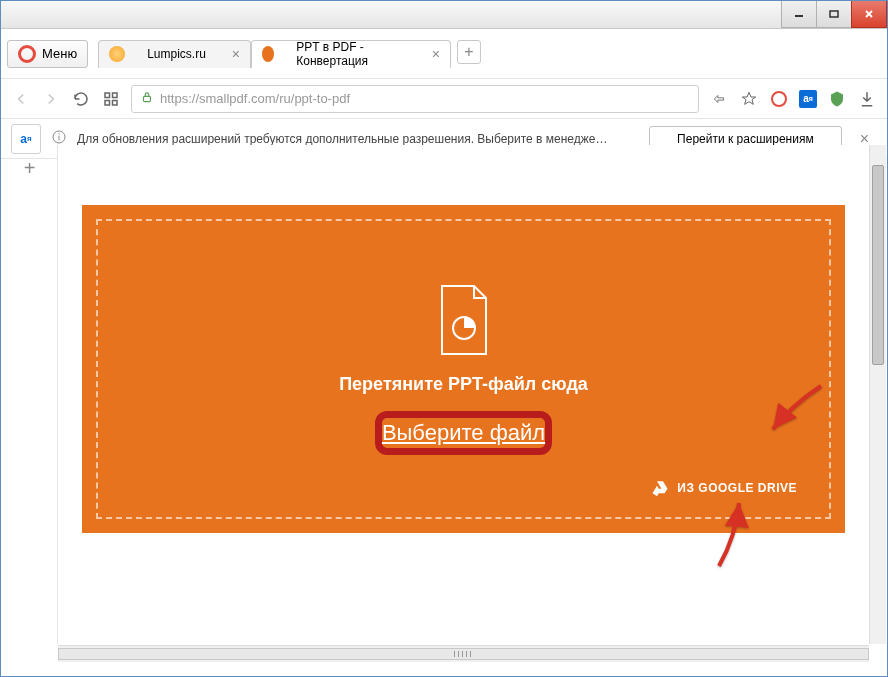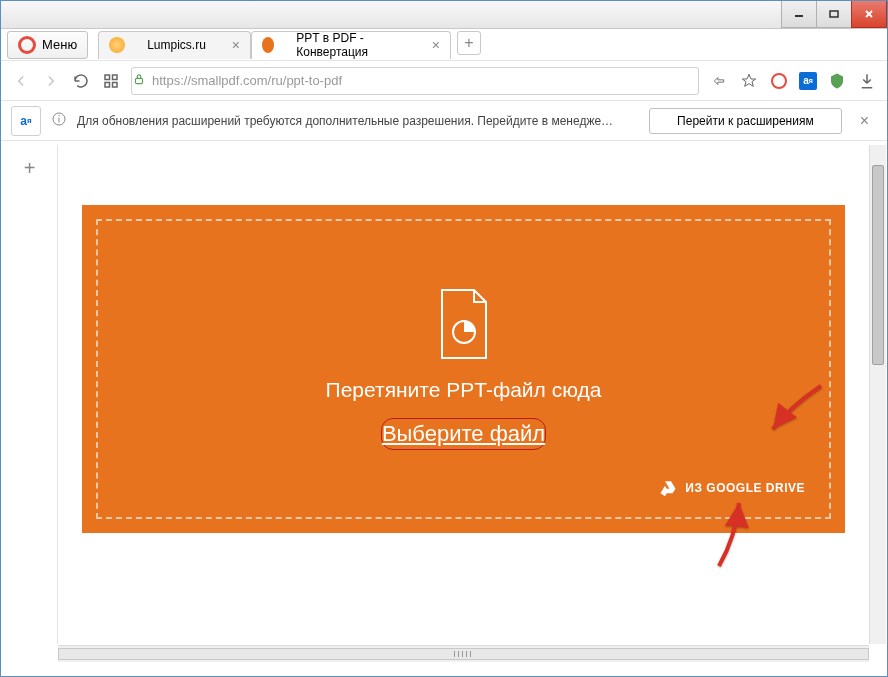--- a/index.html
+++ b/index.html
@@ -6,35 +6,35 @@
 body { background: #fff; width: 888px; height: 677px; overflow: hidden; position: relative; }
 
 
 .window { position: absolute; top: 0; left: 0; right: 0; bottom: 0; border: 1px solid #5c8fbf; background: #fff; }
 .titlebar { height: 28px; background: linear-gradient(#f8f8f8,#e6e6e6); border-bottom: 1px solid #c8c8c8; display: flex; align-items: stretch; }
 .win-btns { margin-left: auto; display: flex; }
 .win-btn { width: 36px; display: flex; align-items: center; justify-content: center; border: 1px solid #b0b0b0; border-top: none; background: linear-gradient(#f0f0f0,#dcdcdc); margin-left: -1px; }
 .win-btn.close { background: linear-gradient(#e97b6d,#d9432e); border-color: #b23020; color: #fff; }
 .win-btn svg { width: 12px; height: 10px; }
 
-.menu-row { height: 32px; display: flex; align-items: center; padding: 4px 6px; gap: 6px; border-bottom: 1px solid #e4e4e4; }
+.menu-row { height: 50px; display: flex; align-items: center; padding: 4px 6px; gap: 6px; border-bottom: 1px solid #e4e4e4; }
 .menu-btn { display: inline-flex; align-items: center; gap: 6px; padding: 4px 10px; border: 1px solid #c2c2c2; border-radius: 3px; background: linear-gradient(#fdfdfd,#f0f0f0); font-size: 13px; cursor: pointer; }
 .opera-O { width: 18px; height: 18px; border-radius: 50%; border: 3px solid #e54b3e; display:inline-block; }
 
 .tabs { display: flex; gap: 0; margin-left: 4px; }
 .tab { display: flex; align-items: center; gap: 22px; padding: 4px 10px; border: 1px solid #c8c8c8; border-bottom: none; border-radius: 4px 4px 0 0; background: #fff; font-size: 12px; max-width: 200px; height: 28px; }
 .tab .favicon { width: 16px; height: 16px; border-radius: 50%; }
 .tab.inactive { background: #f4f4f4; }
 .tab-close { color: #888; font-size: 14px; cursor: pointer; margin-left: 4px; }
 .new-tab { width: 24px; height: 24px; display:flex;align-items:center;justify-content:center;border:1px solid #c8c8c8;border-radius:3px;color:#888;margin-left:6px;cursor:pointer; }
 
 .addrbar { height: 40px; display:flex; align-items:center; padding: 0 10px; gap:10px; border-bottom:1px solid #e4e4e4; }
 .nav-icon { width:20px; height:20px; display:flex;align-items:center;justify-content:center;color:#666; }
 .nav-icon.disabled { color:#c8c8c8; }
-.url-box { flex:1; height:28px; border:1px solid #d0d0d0; border-radius:3px; display:flex;align-items:center;padding:0 0;gap:6px;color:#999;font-size:13px; }
+.url-box { flex:1; height:28px; border:1px solid #d0d0d0; border-radius:3px; display:flex;align-items:center;padding:0 8px;gap:6px;color:#999;font-size:13px; }
 .url-box .lock { color:#5aa155; }
 .addr-right { display:flex; gap:10px; align-items:center; }
 
 .infobar { height:40px; display:flex; align-items:center; padding:0 10px; gap:10px; border-bottom:1px solid #e4e4e4; font-size:12px; color:#444; }
 .infobar .icon-box { width:30px;height:30px;border:1px solid #d0d0d0;border-radius:3px;display:flex;align-items:center;justify-content:center;color:#0a6cd6;font-weight:bold; }
 .infobar-btn { margin-left:auto; border:1px solid #c0c0c0; border-radius:3px; padding:5px 27px; background:#fff; font-size:12px; cursor:pointer; }
 .infobar-close { margin:0 8px; color:#888; cursor:pointer; font-size:16px; }
 
 .sidebar { position:absolute; left:1px; top:144px; bottom:32px; width:56px; border-right:1px solid #e4e4e4; display:flex;flex-direction:column;align-items:center;padding-top:12px;gap:16px; }
 .sidebar .plus { font-size:20px; color:#888; cursor:pointer; }
@@ -43,23 +43,23 @@
 .vscroll { position:absolute; right:1px; top:144px; bottom:32px; width:17px; background:#f0f0f0; border-left:1px solid #dcdcdc; }
 .vscroll-thumb { position:absolute; top:20px; left:2px; right:2px; height:200px; background:#c8c8c8; border:1px solid #a0a0a0; border-radius:2px; }
 .hscroll { position:absolute; left:57px; right:18px; bottom:14px; height:17px; background:#f0f0f0; border-top:1px solid #dcdcdc; }
 .hscroll-thumb { position:absolute; left:0; right:0; top:2px; bottom:2px; background:#e8e8e8; border:1px solid #c8c8c8; }
 .hscroll-thumb::after{content:"";position:absolute;left:50%;top:50%;transform:translate(-50%,-50%);width:20px;height:6px;background:repeating-linear-gradient(90deg,#999 0 1px,transparent 1px 4px);}
 
 
 .dropwrap { margin: 60px 24px 0 24px; background:#e8731e; padding:14px; }
 .dropzone { border:2px dashed rgba(255,255,255,0.6); height:300px; position:relative; display:flex;flex-direction:column;align-items:center;justify-content:center;color:#fff; }
 .file-icon { width:56px; height:72px; margin-bottom:18px; }
-.drag-text { font-size:21px; font-weight:400; margin-bottom:16px; }
-.choose-file { font-size:22px; text-decoration:underline; cursor:pointer; border:1px solid #b91c1c; border-radius:12px; padding:2px 0; display:inline-block; }
-.cloud-links { position:absolute; right:24px; bottom:20px; display:flex;flex-direction:column;gap:14px; font-size:12px; font-weight:bold; letter-spacing:0.5px; }
+.drag-text { font-size:18px; font-weight:700; margin-bottom:16px; }
+.choose-file { font-size:22px; text-decoration:underline; cursor:pointer; border:7px solid #b91c1c; border-radius:12px; padding:2px 0; display:inline-block; }
+.cloud-links { position:absolute; right:32px; bottom:20px; display:flex;flex-direction:column;gap:14px; font-size:12px; font-weight:bold; letter-spacing:0.5px; }
 .cloud-link { display:flex; align-items:center; gap:8px; cursor:pointer; }
 .cloud-link svg { width:18px; height:18px; }
 
 
 .arrow { position:absolute; pointer-events:none; }
 .arrow svg { filter: drop-shadow(0 1px 1px rgba(0,0,0,0.3)); }
 </style>
 </head>
 <body>
 
@@ -165,21 +165,21 @@
     </div>
   </div>
 
   <div class="infobar">
     <div class="icon-box">a<sub style="font-size:8px">я</sub></div>
     <span><svg width="16" height="16" viewBox="0 0 24 24">
           <circle cx="12" cy="12" r="9" fill="none" stroke="#888" stroke-width="1.5"></circle>
           <line x1="12" y1="10" x2="12" y2="17" stroke="#888" stroke-width="1.5"></line>
           <circle cx="12" cy="7" r="1" fill="#888"></circle>
         </svg></span>
-    <span>Для обновления расширений требуются дополнительные разрешения. Перейдите в менедже…</span>
+    <span>Для обновления расширений требуются дополнительные разрешения. Выберите в менедже…</span>
     <button class="infobar-btn">Перейти к расширениям</button>
     <span class="infobar-close">×</span>
   </div>
 
   <div class="sidebar">
     <div class="plus">+</div>
   </div>
 
   <div class="vscroll">
       <div class="vscroll-thumb"></div>

